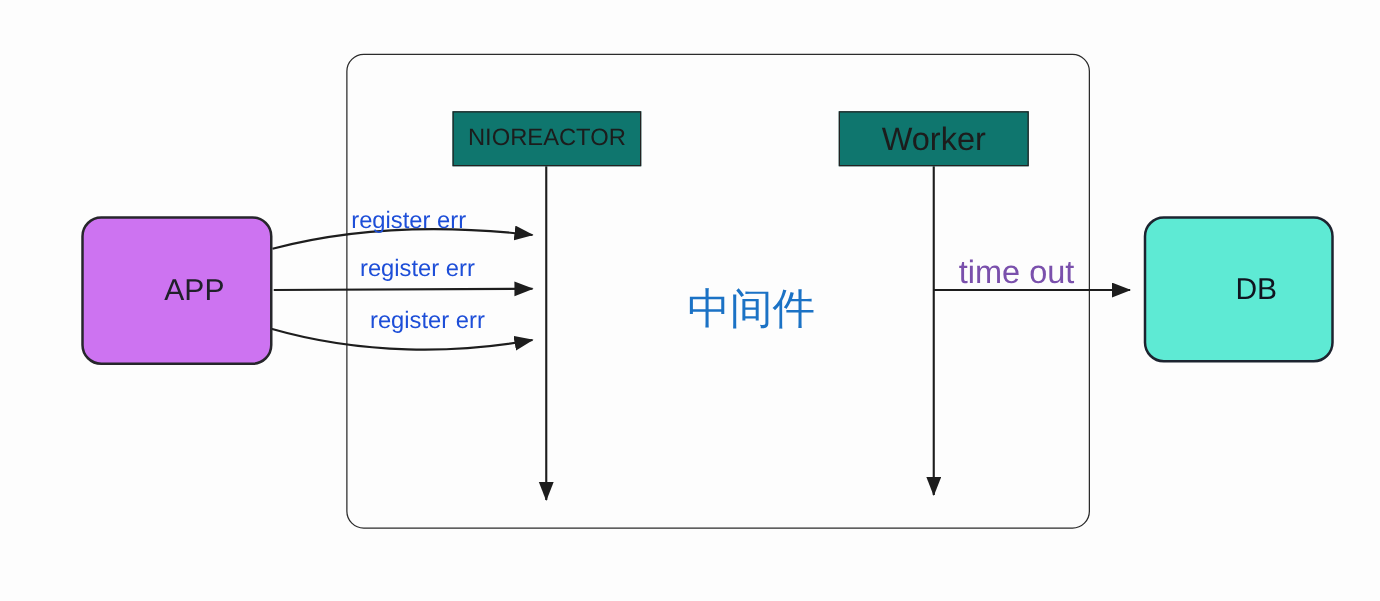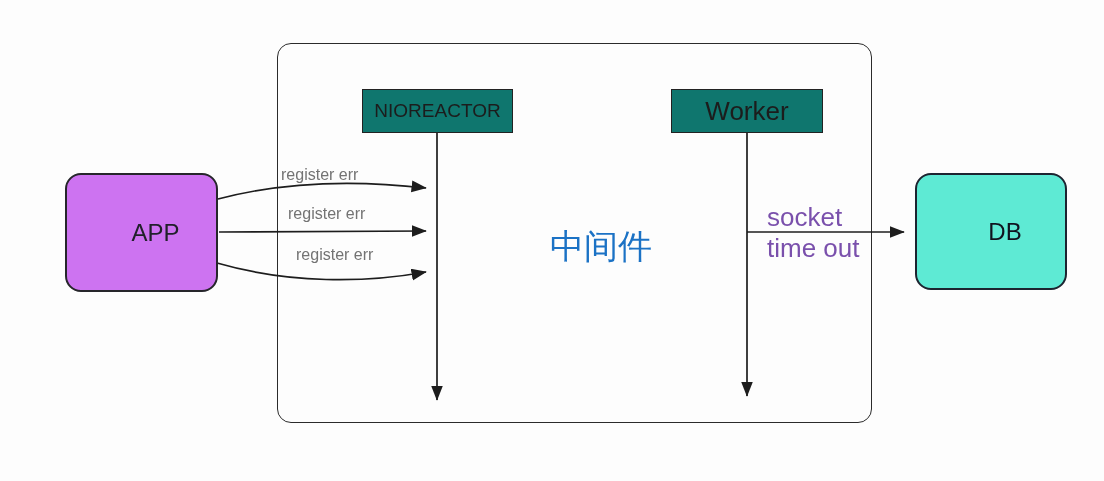--- a/index.html
+++ b/index.html
@@ -77,22 +77,22 @@
     left: 545px; top: 224px;
     width: 112px;
     text-align: center;
     font-size: 34px;
     font-weight: 500;
     color: #1b72c5;
     white-space: nowrap;
   }
 
   .edge-label {
-    color: #737373;
-    font-size: 16px;
+    color: #1d4ed8;
+    font-size: 19px;
     white-space: nowrap;
   }
   .register-label-1 { left: 281px; top: 166px; }
   .register-label-2 { left: 288px; top: 205px; }
   .register-label-3 { left: 296px; top: 246px; }
 
   .socket-timeout-label {
     left: 767px; top: 202px;
     font-size: 26px;
     line-height: 31px;
@@ -161,18 +161,17 @@
 
   <div class="abs endpoint-box db-box">
     <span>DB</span>
   </div>
 
   <div class="abs edge-label register-label-1">register err</div>
   <div class="abs edge-label register-label-2">register err</div>
   <div class="abs edge-label register-label-3">register err</div>
 
   <div class="abs socket-timeout-label">
-    <div>socket</div>
     <div>time out</div>
   </div>
 
 
 </div>
 
 </body></html>

